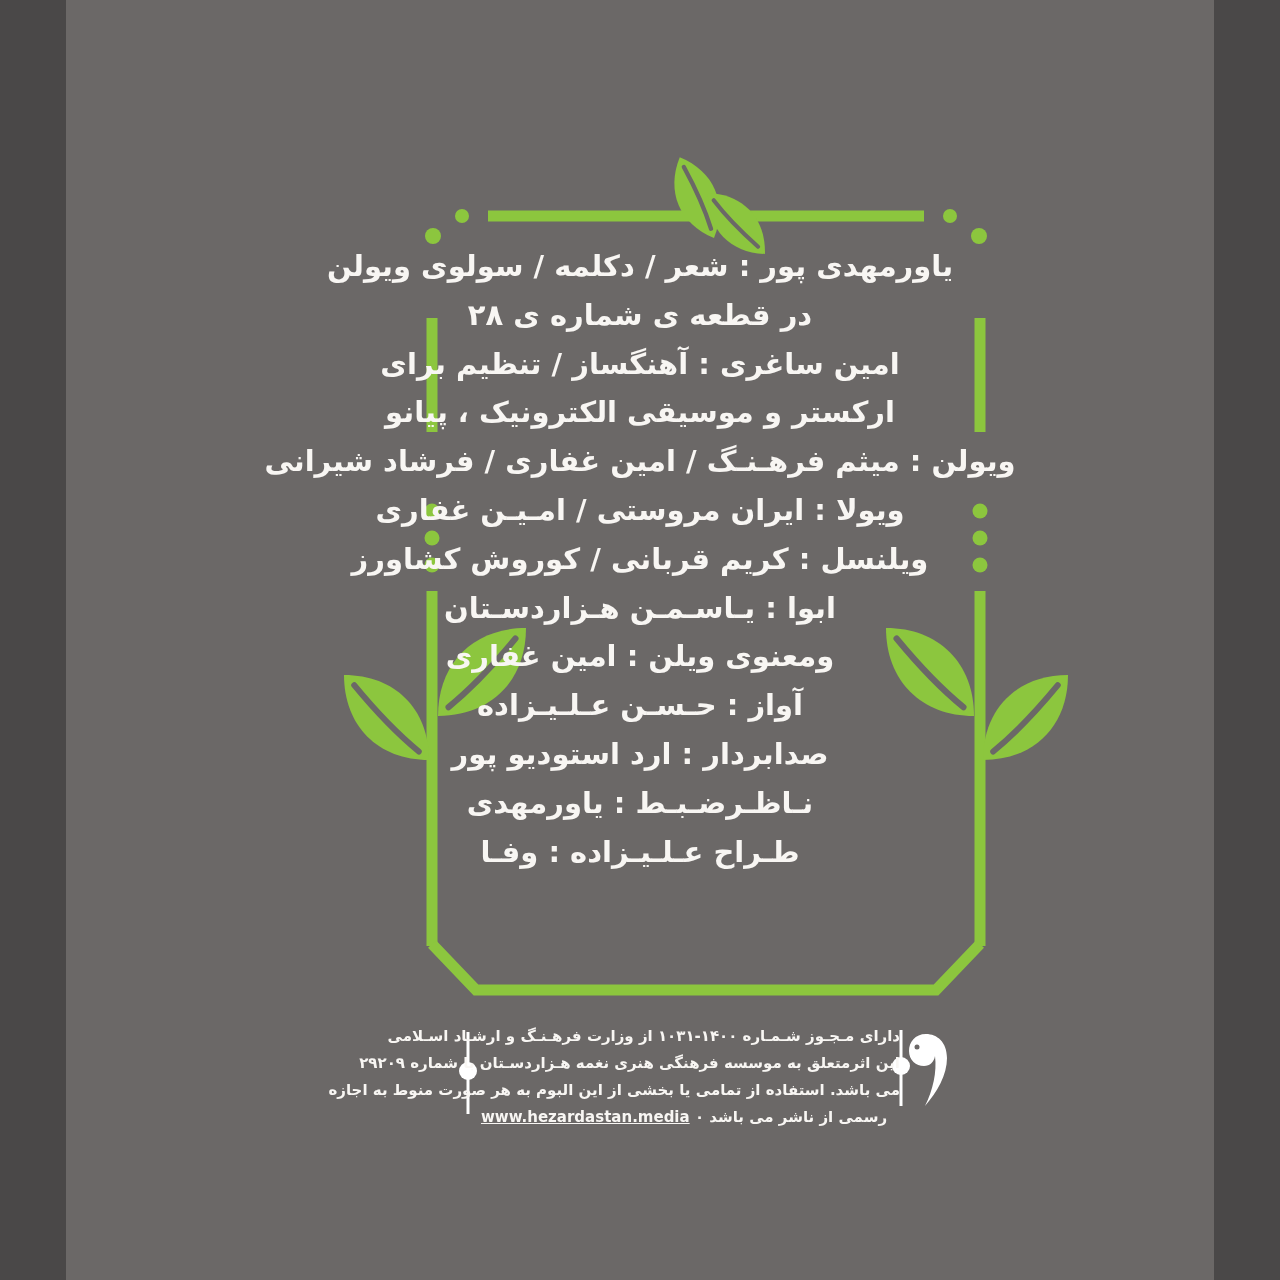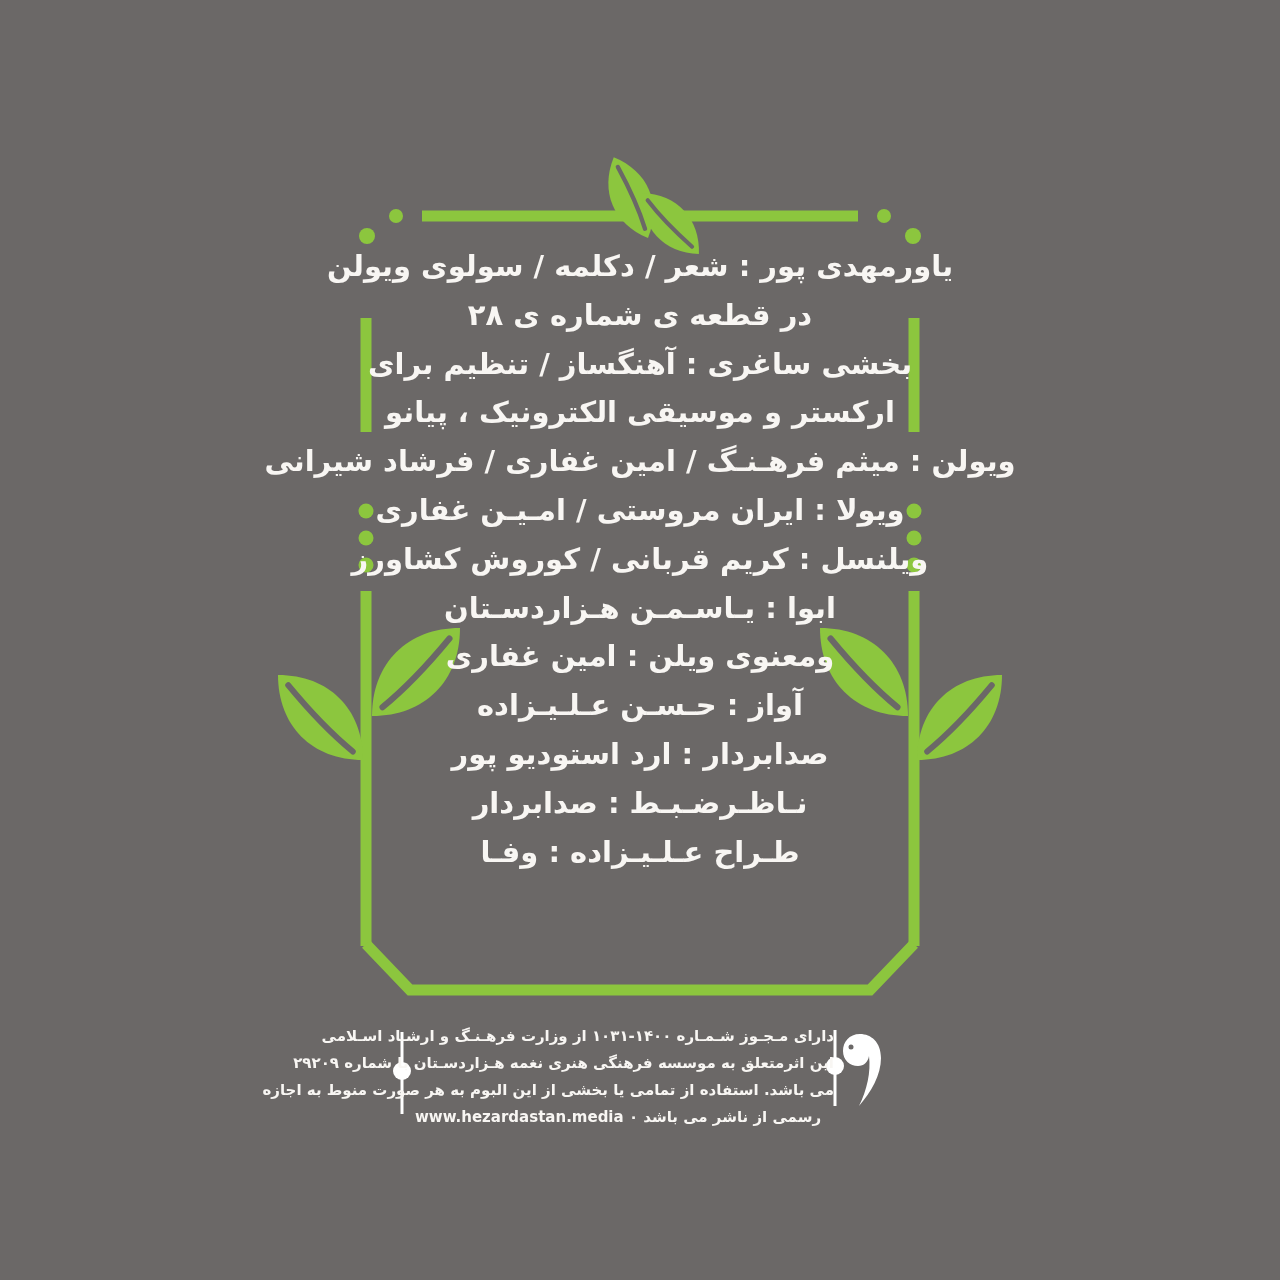--- a/index.html
+++ b/index.html
@@ -1,39 +1,39 @@
 <!DOCTYPE html>
 <html lang="fa"><head>
 <meta charset="utf-8">
 <style>
   html,body{margin:0;padding:0;background:#4a4848;}
   .canvas{
     position:relative;
-    width:1280px;height:1280px;
+    width:1148px;height:1280px;
     margin:0 auto;
     background:#6B6867;
     overflow:hidden;
     font-family:"DejaVu Sans", sans-serif;
   }
   .frame-svg{position:absolute;left:0;top:0;width:1280px;height:1280px;}
   .credits{
     position:absolute;left:0;right:0;top:242px;
     direction:rtl;text-align:center;
     color:#F8F6F3;font-weight:bold;font-size:29px;line-height:48.8px;
     white-space:nowrap;
   }
   .credit-line{height:48.8px;}
   .license{
     position:absolute;left:402px;width:432px;top:1023px;
     direction:rtl;text-align:center;
     color:#F8F6F3;font-weight:bold;font-size:15px;line-height:27px;
     white-space:nowrap;
   }
   .license-line{height:27px;}
-  .latin{direction:ltr;unicode-bidi:embed;}
+  .latin{direction:ltr;unicode-bidi:embed;text-decoration:underline;}
 </style>
 </head>
 <body>
 
 <div class="canvas">
 
   <svg class="frame-svg" viewBox="0 0 1280 1280" xmlns="http://www.w3.org/2000/svg">
     <defs>
       <g id="leaf">
         <path d="M0,0 C0,-60 40,-100 100,-100 C100,-40 60,0 0,0 Z" fill="#8CC63E"></path>
@@ -93,30 +93,30 @@
       <path d="M859,1106 C871,1092 881,1075 881,1058 C881,1042 871,1034 860,1034
                C849,1034 843,1042 843,1051 C843,1060 850,1066 858,1066
                C864,1066 868,1062 869,1056 C871,1072 867,1090 859,1106 Z"></path>
       <circle cx="851" cy="1047" r="2.5" fill="#6B6867"></circle>
     </g>
   </svg>
 
   <div class="credits">
     <div class="credit-line">یاورمهدی پور : شعر / دکلمه / سولوی ویولن</div>
     <div class="credit-line">در قطعه ی شماره ی ۲۸</div>
-    <div class="credit-line">بخشی ساغری : آهنگساز / تنظیم برای</div>
+    <div class="credit-line">امین ساغری : آهنگساز / تنظیم برای</div>
     <div class="credit-line">ارکستر و موسیقی الکترونیک ، پیانو</div>
     <div class="credit-line">ویولن : میثم فرهـنـگ / امین غفاری / فرشاد شیرانی</div>
     <div class="credit-line">ویولا : ایران مروستی / امـیـن غفاری</div>
     <div class="credit-line">ویلنسل : کریم قربانی / کوروش کشاورز</div>
     <div class="credit-line">ابوا : یـاسـمـن هـزاردسـتان</div>
     <div class="credit-line">ومعنوی ویلن : امین غفاری</div>
     <div class="credit-line">آواز : حـسـن عـلـیـزاده</div>
     <div class="credit-line">صدابردار : ارد استودیو پور</div>
-    <div class="credit-line">نـاظـرضـبـط : صدابردار</div>
+    <div class="credit-line">نـاظـرضـبـط : یاورمهدی</div>
     <div class="credit-line">طـراح عـلـیـزاده : وفـا</div>
   </div>
 
   <div class="license">
     <div class="license-line">دارای مـجـوز شـمـاره ‪۱۰۳۱-۱۴۰۰‬ از وزارت فرهـنـگ و ارشـاد اسـلامی</div>
     <div class="license-line">این اثرمتعلق به موسسه فرهنگی هنری نغمه هـزاردسـتان با شماره ۲۹۲۰۹</div>
     <div class="license-line">می باشد. استفاده از تمامی یا بخشی از این البوم به هر صورت منوط به اجازه</div>
     <div class="license-line">
       <span>رسمی از ناشر می باشد ۰</span>
       <span class="latin">www.hezardastan.media</span>

